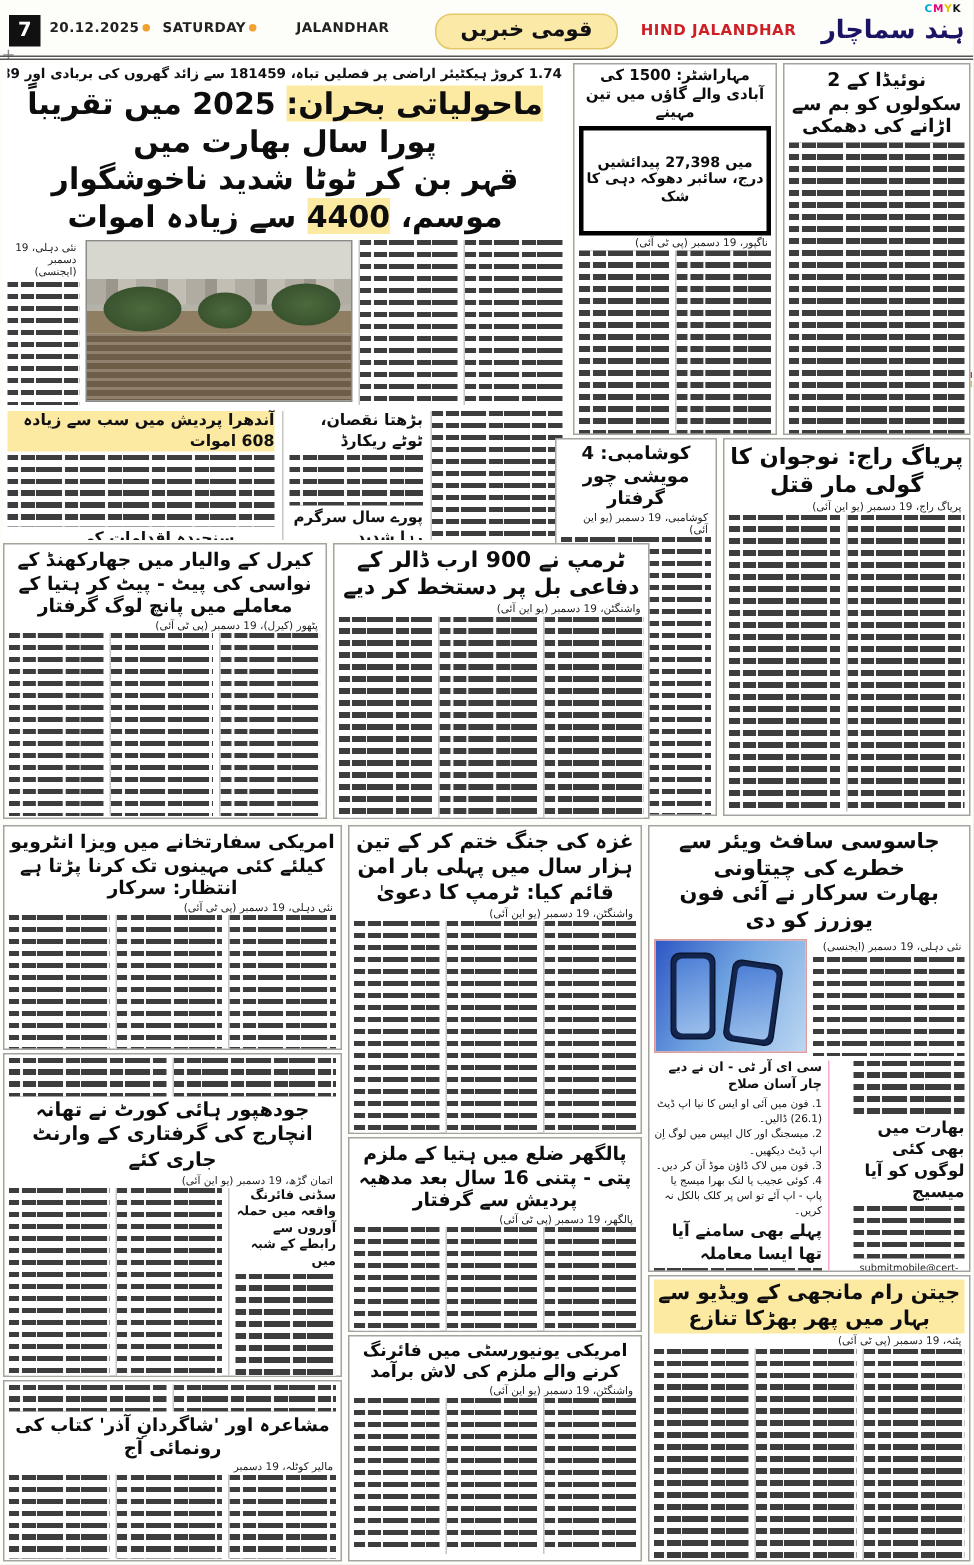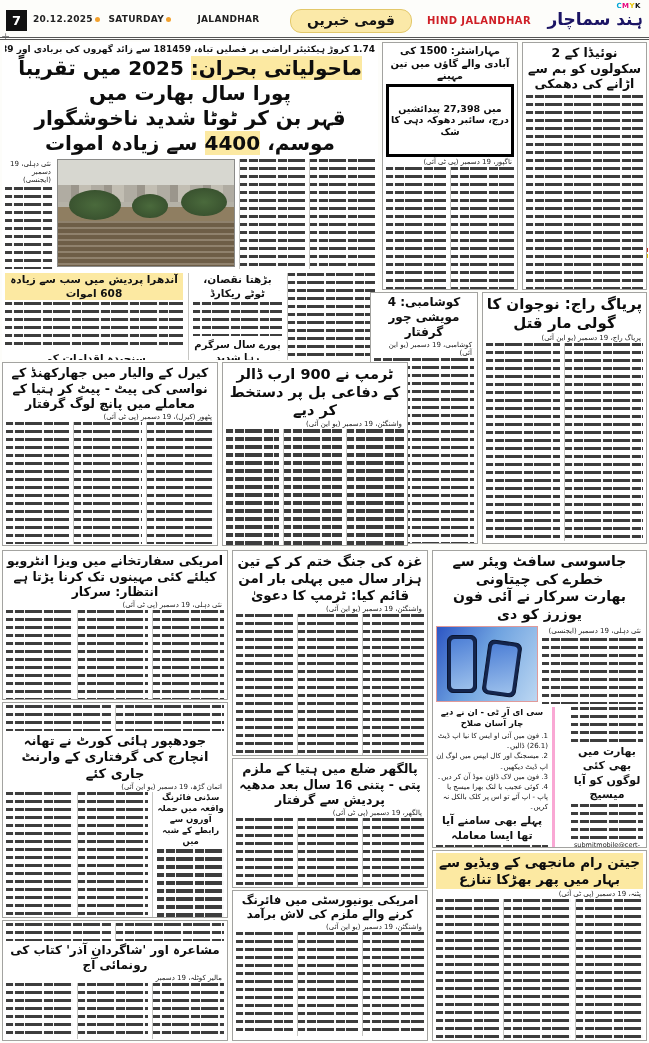--- a/index.html
+++ b/index.html
@@ -28,21 +28,21 @@
   .regmarks i { display:block; width:4px; height:4px; margin-bottom:2px; }
 
   
   .art { position:absolute; border:1px solid #a3a3a0; background:#fff; padding:2px 3px; overflow:hidden; }
   .noborder { border:none; }
   .hl { font-weight:bold; text-align:center; direction:rtl; color:#0d0d0d; line-height:1.25; }
   .hl .ylw, .ylwbg { background:#fce9a2; }
   .boxline { border:3px solid #000000; padding:16px 2px; margin-top:1px; }
   .dl { font-size:7px; direction:rtl; text-align:right; color:#222; padding:1px 2px; }
   .kicker { font-size:9px; font-weight:bold; text-align:center; direction:rtl; white-space:nowrap; overflow:hidden; }
-  .subhead { font-weight:bold; text-align:center; direction:rtl; line-height:1.3; }
+  .subhead { font-weight:bold; direction:rtl; line-height:1.3; }
   
   .sim { min-height:10px;
     background-image:
       repeating-linear-gradient(90deg, rgba(255,255,255,0) 0 7px, rgba(255,255,255,.95) 7px 9px,
         rgba(255,255,255,0) 9px 18px, rgba(255,255,255,.95) 18px 19px, rgba(255,255,255,0) 19px 29px),
       repeating-linear-gradient(180deg, #3d3d3d 0 3.5px, #ffffff 3.5px 8px);
   }
   .cols { display:flex; gap:4px; }
   .cols > * { flex:1; }
   .cols > * + * { border-left:1px solid #c6c6c3; padding-left:4px; }
@@ -161,21 +161,21 @@
   <div class="art" style="left:2px; top:362px; width:216px; height:184px;">
     <div class="hl" style="font-size:12.5px;">کیرل کے والیار میں جھارکھنڈ کے نواسی کی پیٹ - پیٹ کر ہتیا کے معاملے میں پانچ لوگ گرفتار</div>
     <div class="dl">پٹھور (کیرل)، 19 دسمبر (پی ٹی آئی)</div>
     <div class="cols" style="height:122px;">
       <div class="sim"></div>
       <div class="sim"></div>
       <div class="sim"></div>
     </div>
   </div>
 
-  <div class="art" style="left:222px; top:362px; width:186px; height:184px;">
+  <div class="art" style="left:222px; top:362px; width:211px; height:184px;">
     <div class="hl" style="font-size:14.5px;">ٹرمپ نے 900 ارب ڈالر کے دفاعی بل پر دستخط کر دیے</div>
     <div class="dl">واشنگٹن، 19 دسمبر (یو این آئی)</div>
     <div class="cols" style="height:142px;">
       <div class="sim"></div>
       <div class="sim"></div>
       <div class="sim"></div>
     </div>
   </div>
 
   <div class="art" style="left:2px; top:550px; width:226px; height:150px;">
@@ -220,21 +220,21 @@
         <div class="subhead" style="font-size:8.5px;">سی ای آر ٹی - ان نے دیے چار آسان صلاح</div>
         <ul style="list-style:none; direction:rtl; font-size:7px; line-height:1.45; text-align:right;">
           <li>1. فون میں آئی او ایس کا نیا اپ ڈیٹ (26.1) ڈالیں۔</li>
           <li>2. میسجنگ اور کال ایپس میں لوگ اِن اپ ڈیٹ دیکھیں۔</li>
           <li>3. فون میں لاک ڈاؤن موڈ آن کر دیں۔</li>
           <li>4. کوئی عجیب یا لنک بھرا میسج یا پاپ - اپ آئے تو اس پر کلک بالکل نہ کریں۔</li>
         </ul>
         <div class="subhead" style="font-size:11px;">پہلے بھی سامنے آیا تھا ایسا معاملہ</div>
         <div class="sim" style="flex:1"></div>
       </div>
-      <div class="vstack" style="flex:1; border-left:3px solid #f9a8d4; padding-left:16px;">
+      <div class="vstack" style="flex:1; border-left:1px solid #f9a8d4; padding-left:16px;">
         <div class="sim" style="height:36px"></div>
         <div class="subhead" style="font-size:11px;">بھارت میں بھی کئی لوگوں کو آیا میسیج</div>
         <div class="sim" style="flex:1"></div>
         <div style="font-size:6.5px; direction:ltr; text-align:center; color:#222;">submitmobile@cert-in.org.in</div>
       </div>
     </div>
   </div>
 
   <div class="art" style="left:2px; top:702px; width:226px; height:216px;">
     <div class="cols" style="height:26px;">

